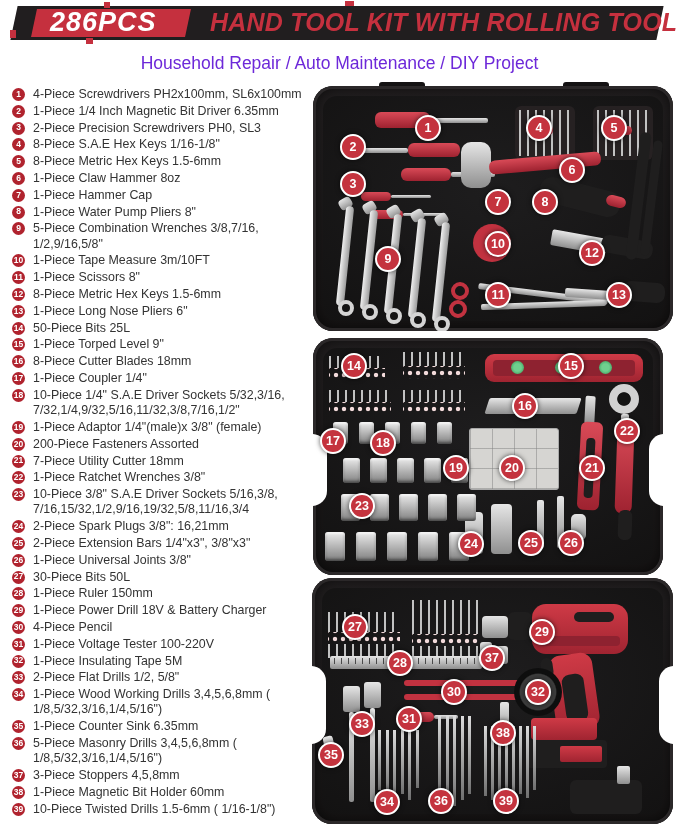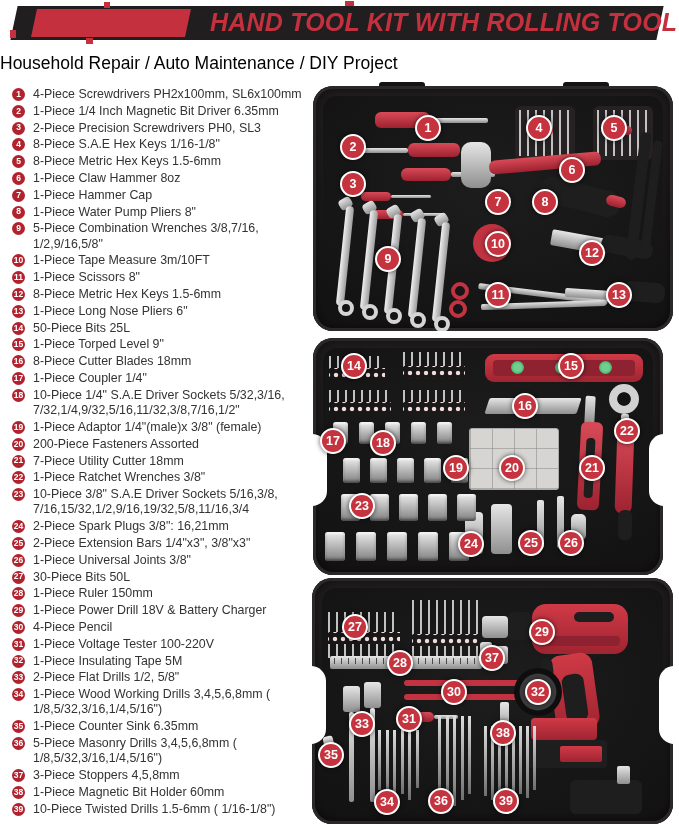--- a/index.html
+++ b/index.html
@@ -11,22 +11,22 @@
   .banner { position:absolute; left:0; top:0; width:679px; height:48px; }
   .bar { position:absolute; left:14px; top:6px; width:646px; height:34px; }
   .bar-bg { position:absolute; inset:0; background:#211e1f; transform:skewX(-12deg); }
   .badge-bg { position:absolute; left:20px; top:3px; width:154px; height:28px; background:#c5303e; transform:skewX(-12deg); }
   .badge-text { position:absolute; left:36px; top:0; height:34px; line-height:32px; font-size:27px;
                 font-weight:bold; font-style:italic; color:#fff; letter-spacing:1px; }
   .bar-title { position:absolute; left:196px; top:0; height:34px; line-height:33px; font-size:25px;
                font-weight:bold; font-style:italic; color:#c5303e; letter-spacing:0.2px; white-space:nowrap; }
   .px { position:absolute; background:#c5303e; }
 
-  .subtitle { position:absolute; left:0; top:53px; width:679px; 
-              font-size:17.5px; color:#000000; }
+  .subtitle { position:absolute; left:0; top:53px; width:679px; text-align:center;
+              font-size:17.5px; color:#6d28d9; }
 
   
   .item-list { position:absolute; left:12px; top:87px; width:301px; list-style:none; }
   .list-item { display:flex; gap:8px; margin-bottom:1.5px; font-size:12.4px; line-height:15.3px; color:#333; }
   .num-badge { flex:0 0 13px; width:13px; height:13px; border-radius:50%; background:#b0232e; color:#fff;
                font-size:8.5px; font-weight:bold; display:flex; align-items:center; justify-content:center; margin-top:1px; }
   .item-text { flex:1; }
 
   
   .tray { position:absolute; }
@@ -73,20 +73,21 @@
 </style>
 </head>
 <body>
 
 <div class="page">
 
   <header class="banner">
     <div class="bar">
       <div class="bar-bg"></div>
       <div class="badge-bg"></div>
+      <div class="badge-text">286PCS</div>
       <div class="bar-title">HAND TOOL KIT WITH ROLLING TOOL BOX</div>
     </div>
     <div class="px" style="left:104px;top:2px;width:6px;height:6px;"></div>
     <div class="px" style="left:345px;top:1px;width:9px;height:5px;"></div>
     <div class="px" style="left:86px;top:38px;width:7px;height:6px;"></div>
     <div class="px" style="left:10px;top:30px;width:6px;height:8px;"></div>
   </header>
 
   <div class="subtitle">Household Repair / Auto Maintenance / DIY Project</div>
 

